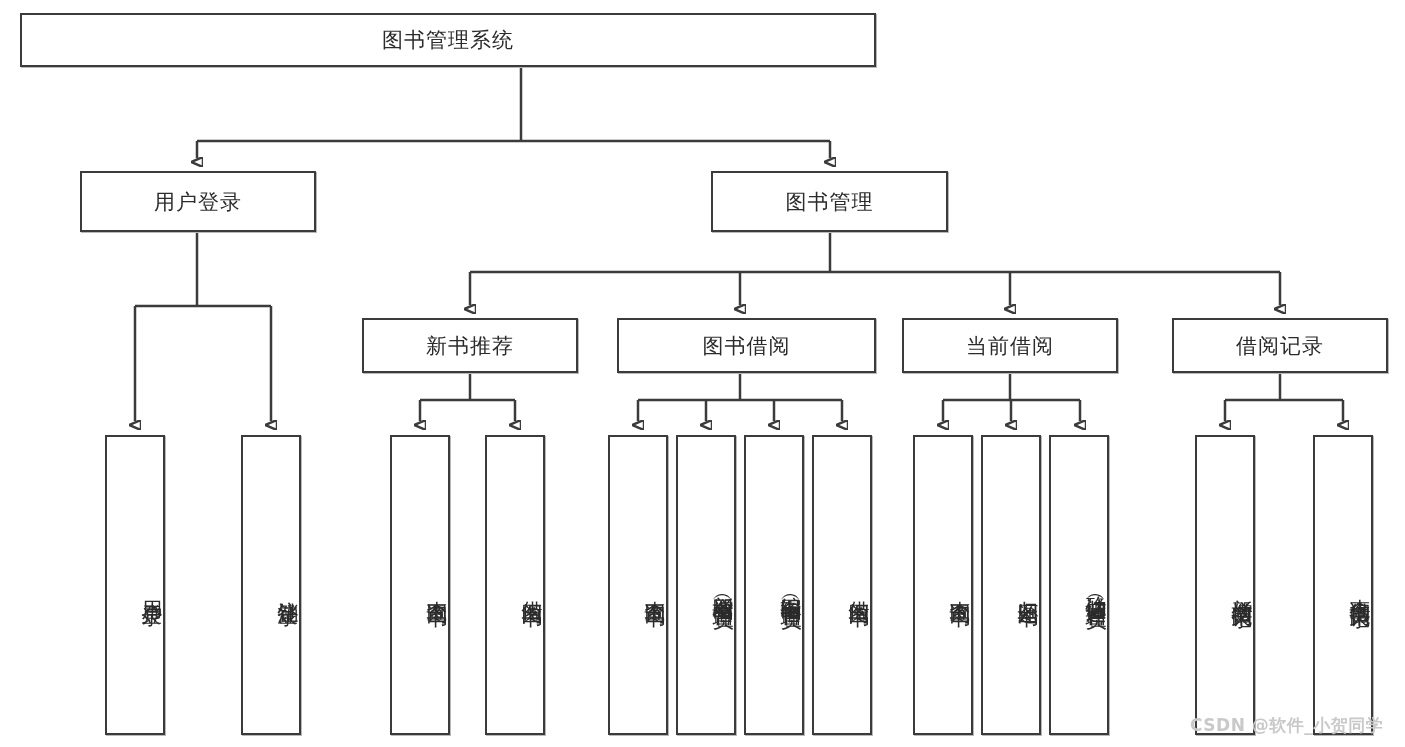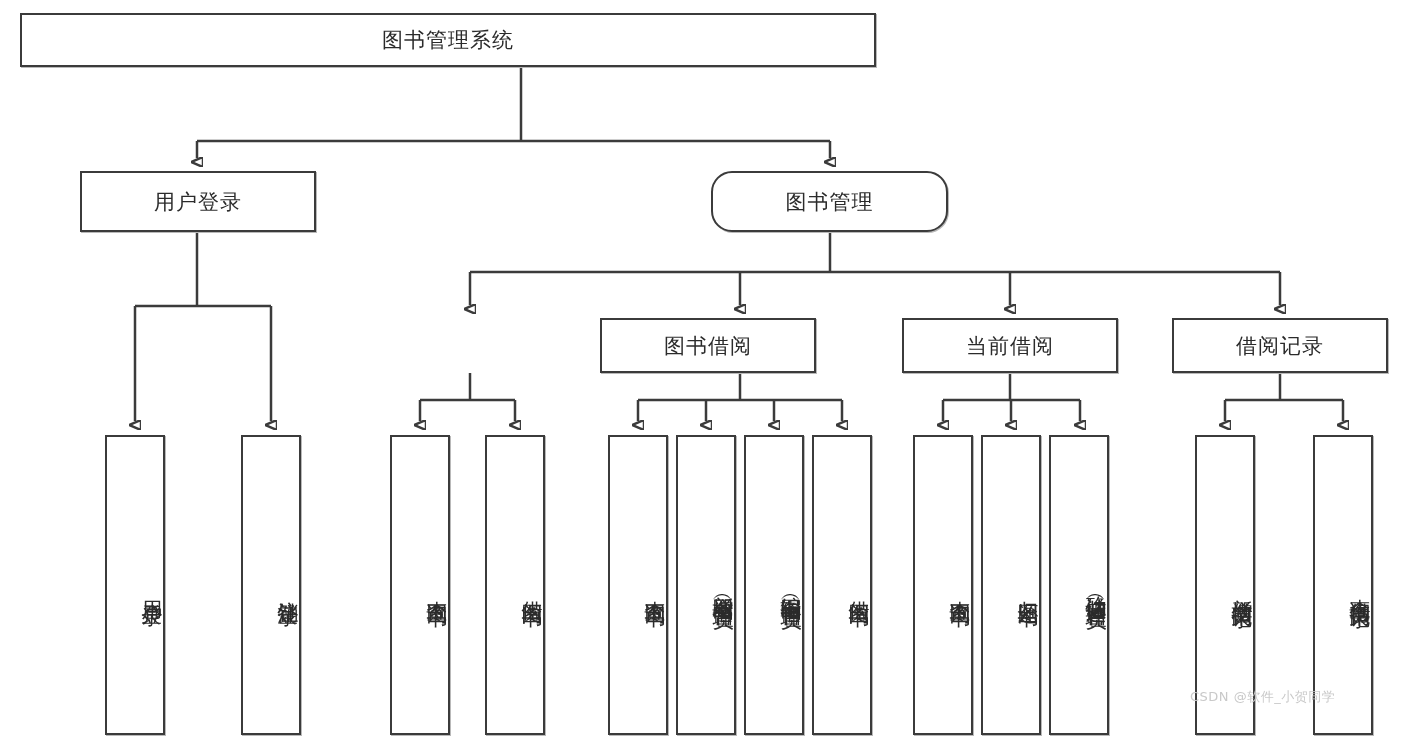--- a/index.html
+++ b/index.html
@@ -24,26 +24,27 @@
     padding-top:6px;
     align-items:flex-start;
     justify-content:center;
     white-space:nowrap;
   }
   .node.vert.topalign{align-items:flex-start;}
   svg#wires{position:absolute;left:0;top:0;width:1405px;height:747px;pointer-events:none;}
   svg#wires line, svg#wires path{stroke:#3b3b3b;stroke-width:2.5;fill:none;}
   .wm{
     position:absolute;
-    left:1190px;top:688px;
-    font-size:13px;
+    left:1190px;top:714px;
+    font-size:17px;
     color:#c9c9c9;
     letter-spacing:0.5px;
     white-space:nowrap;
     font-family:"DejaVu Sans","Liberation Sans",sans-serif;
+    font-weight:bold;
   }
 </style>
 </head>
 <body>
 
 <div id="canvas">
 
   <svg id="wires" viewBox="0 0 1405 747">
     <defs>
       <marker id="arr" markerWidth="10" markerHeight="12" refX="1" refY="6" orient="auto" markerUnits="userSpaceOnUse">
@@ -91,23 +92,24 @@
 
     <line x1="1280" y1="373" x2="1280" y2="400"></line>
     <line x1="1225" y1="400" x2="1343" y2="400"></line>
     <line x1="1225" y1="400" x2="1225" y2="421" marker-end="url(#arr)"></line>
     <line x1="1343" y1="400" x2="1343" y2="421" marker-end="url(#arr)"></line>
   </svg>
 
   <div class="node horiz" style="left:20px;top:13px;width:856px;height:54px;">图书管理系统</div>
 
   <div class="node horiz" style="left:80px;top:171px;width:236px;height:61px;">用户登录</div>
-  <div class="node horiz" style="left:711px;top:171px;width:237px;height:61px;border-radius:21px;">图书管理</div>
+  <div class="node horiz" style="left:711px;top:171px;width:237px;height:61px;">图书管理</div>
 
-  <div class="node horiz" style="left:600px;top:318px;width:216px;height:55px;">图书借阅</div>
+  <div class="node horiz" style="left:362px;top:318px;width:216px;height:55px;">新书推荐</div>
+  <div class="node horiz" style="left:617px;top:318px;width:259px;height:55px;">图书借阅</div>
   <div class="node horiz" style="left:902px;top:318px;width:216px;height:55px;">当前借阅</div>
   <div class="node horiz" style="left:1172px;top:318px;width:216px;height:55px;font-family:Liberation Mono, monospace;">借阅记录</div>
 
   <div class="node vert" style="left:105px;top:435px;width:60px;height:300px;">用户登录</div>
   <div class="node vert" style="left:241px;top:435px;width:60px;height:300px;">注销登录</div>
 
   <div class="node vert" style="left:390px;top:435px;width:60px;height:300px;">查询图书</div>
   <div class="node vert" style="left:485px;top:435px;width:60px;height:300px;">借阅图书</div>
 
   <div class="node vert" style="left:608px;top:435px;width:60px;height:300px;">查询图书</div>

